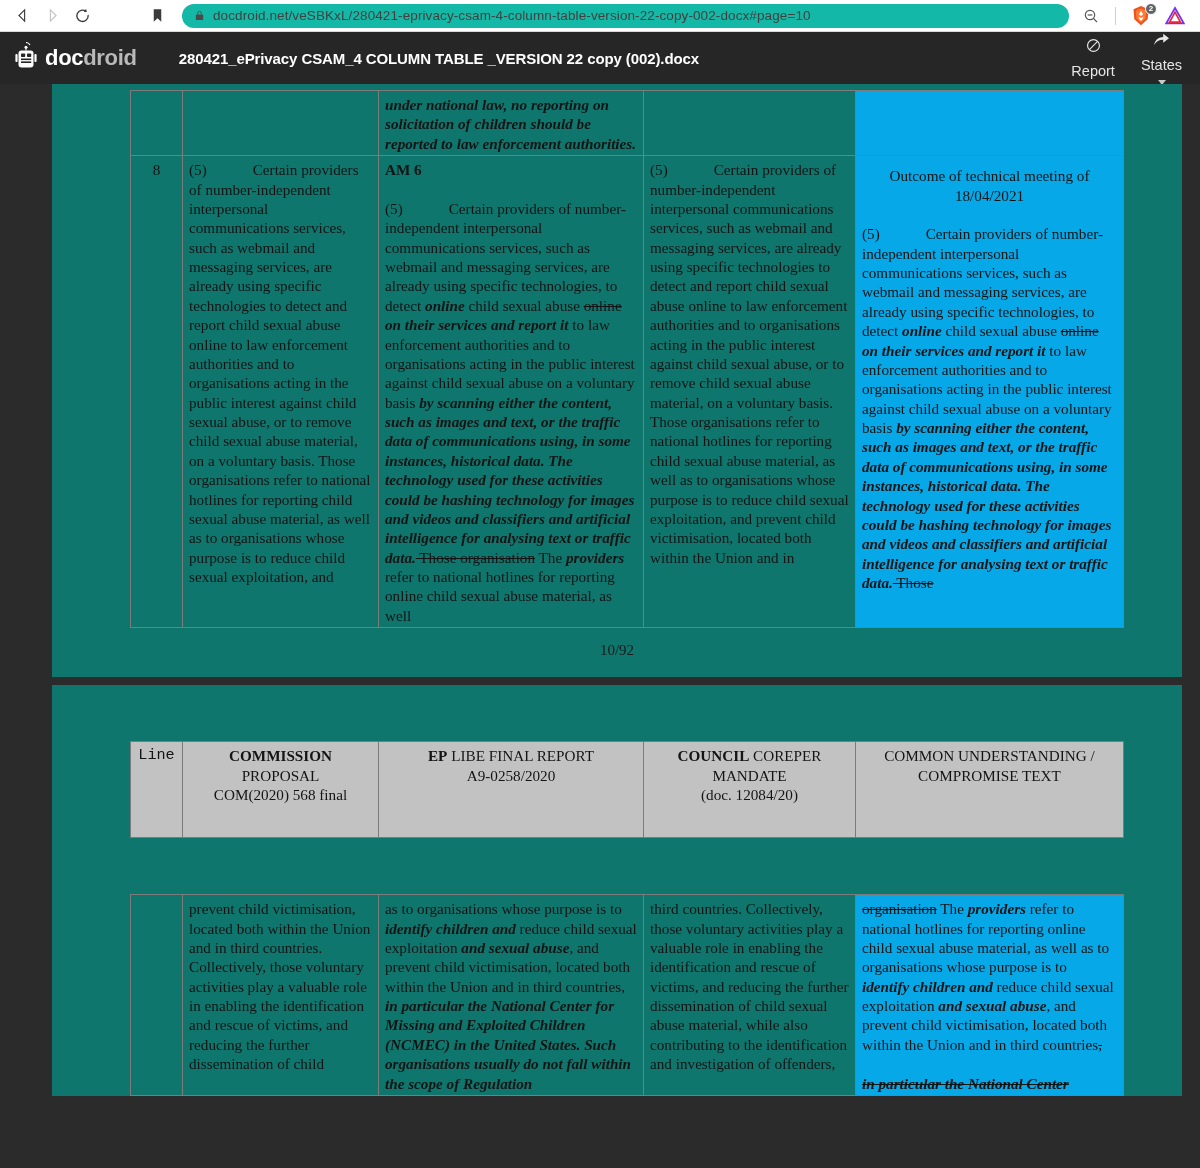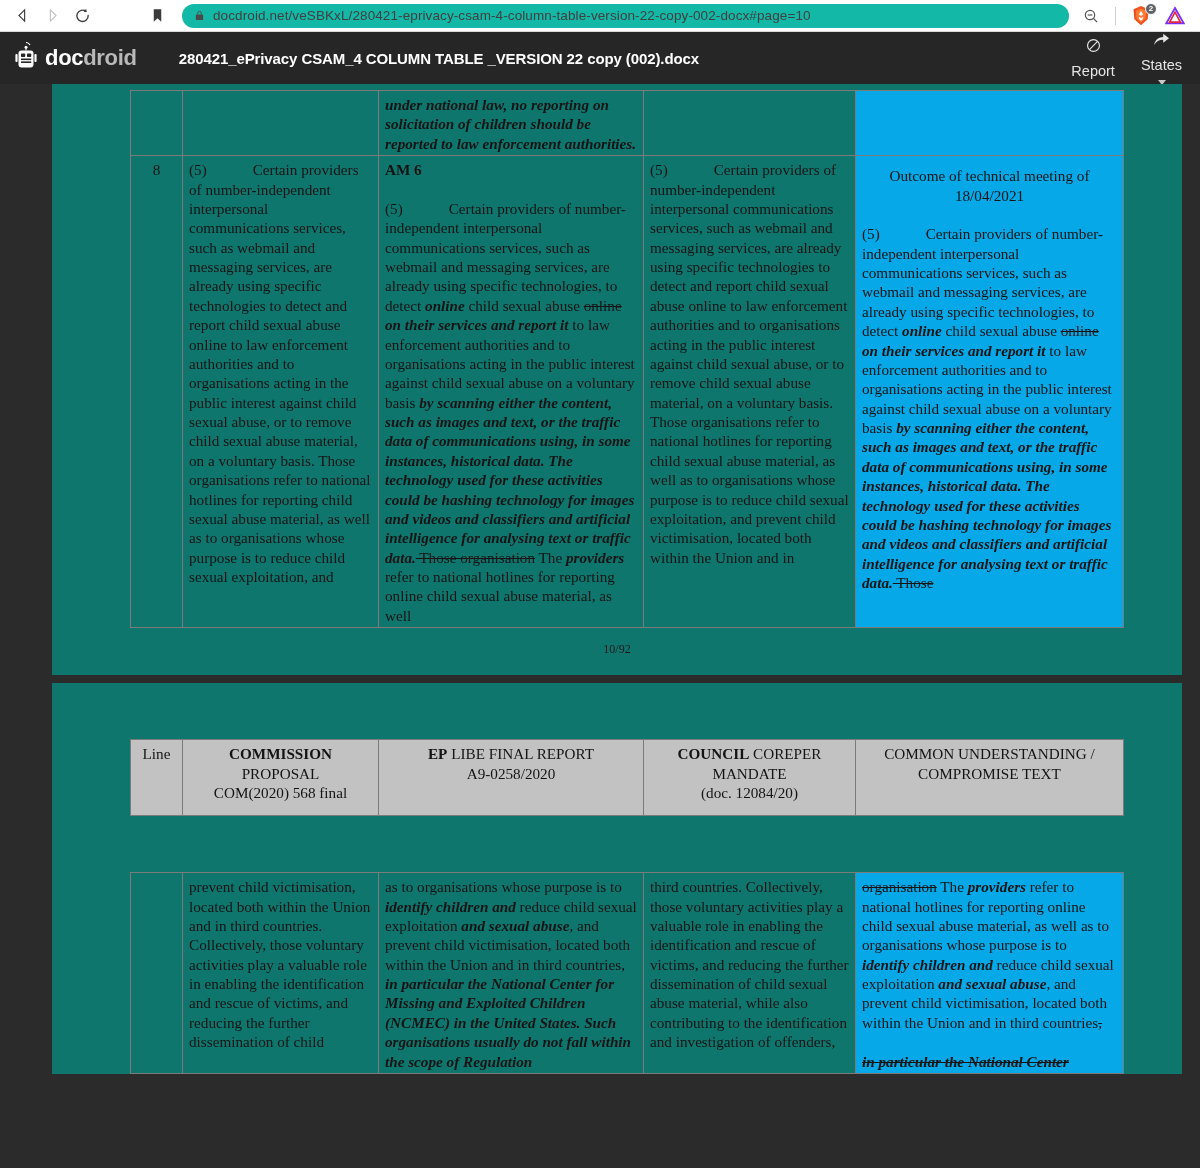--- a/index.html
+++ b/index.html
@@ -109,21 +109,21 @@
   .blue-head { text-align: center; padding-top: 6px; }
   .gray-head { background: #c2c2c2; text-align: center; vertical-align: top; padding-top: 6px; }
   .hdr-line { text-align: center; padding-top: 6px; }
 
   b, strong { font-weight: bold; }
   .bi { font-weight: bold; font-style: italic; }
   .strike { text-decoration: line-through; }
   .indent { display: inline-block; width: 46px; }
   .pnum {
     font-family: "Liberation Serif", serif;
-    text-align: center; font-size: 12px; color: #1a1a1a;
+    text-align: center; font-size: 15px; color: #1a1a1a;
     padding: 14px 0 18px 0;
   }
   .spacer-top { height: 6px; }
 </style>
 </head>
 <body>
 
 <div class="browser-bar">
   <div class="nav-btn">
     <svg width="17" height="17" viewBox="0 0 24 24" fill="none" stroke="currentColor" stroke-width="1.6">
@@ -277,21 +277,21 @@
     <table class="doc-table">
       <colgroup>
         <col class="col-line">
           <col class="col-a">
           <col class="col-b">
           <col class="col-c">
           <col class="col-d">
       </colgroup>
       <tbody>
           <tr>
-        <td class="gray-head hdr-line" style="height:76px;">Line</td>
+        <td class="gray-head hdr-line" style="height:96px;font-family:Liberation Mono, monospace;">Line</td>
         <td class="gray-head">
           <b>COMMISSION</b><span> PROPOSAL</span>
           <div>COM(2020) 568 final</div>
         </td>
         <td class="gray-head">
           <b>EP</b><span> LIBE FINAL REPORT</span>
           <div>A9-0258/2020</div>
         </td>
         <td class="gray-head">
           <b>COUNCIL</b><span> COREPER</span>

